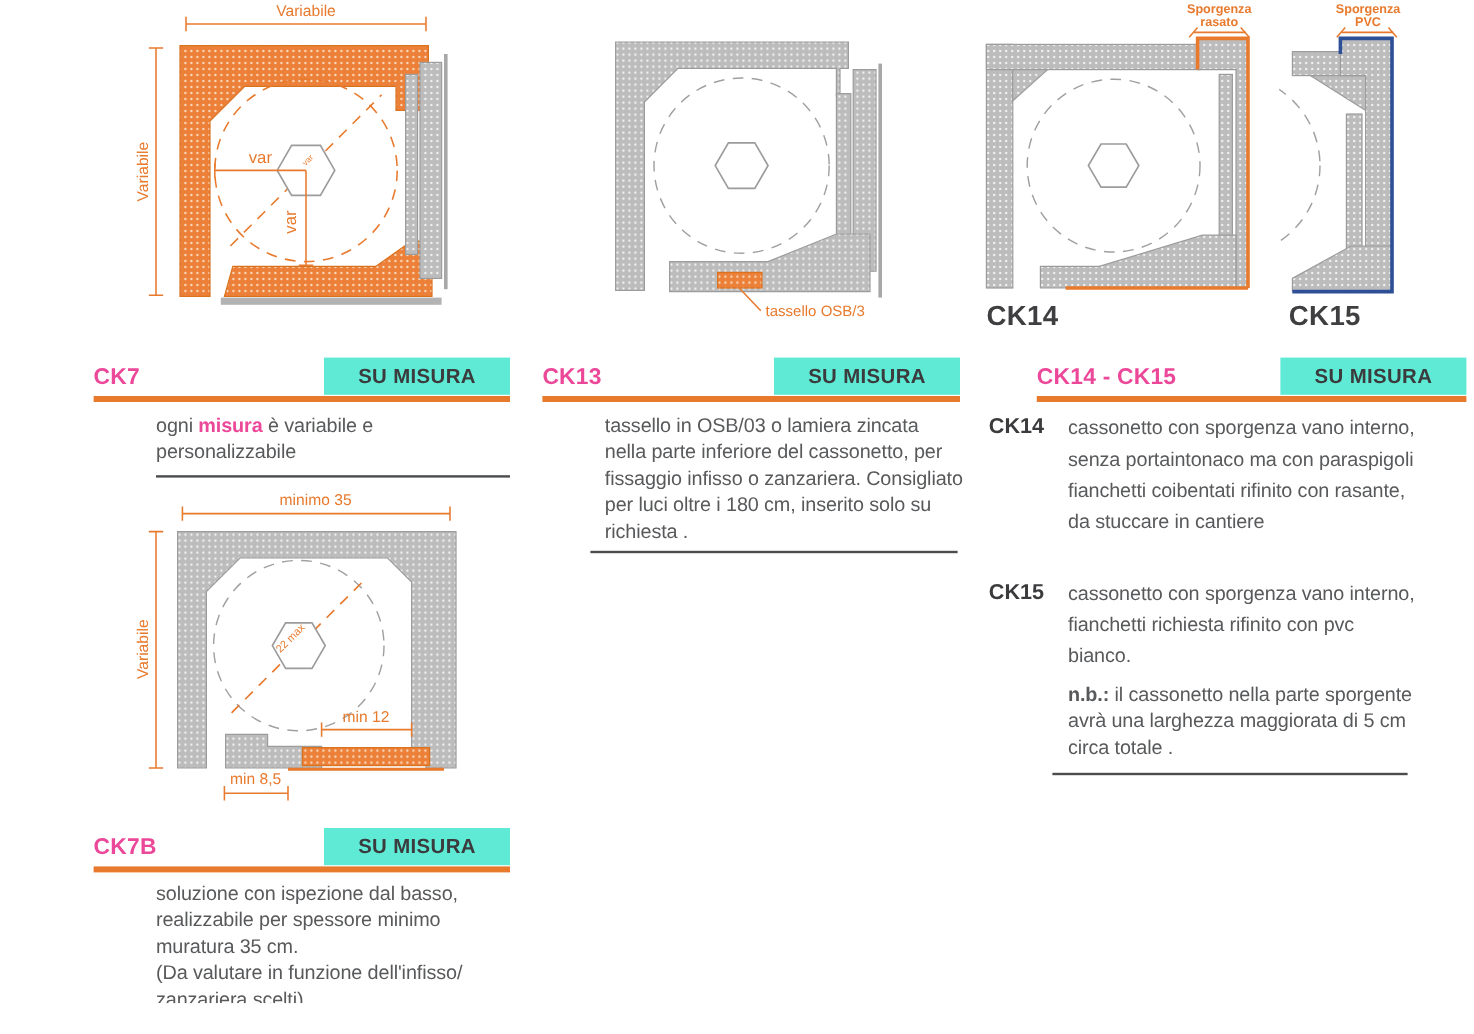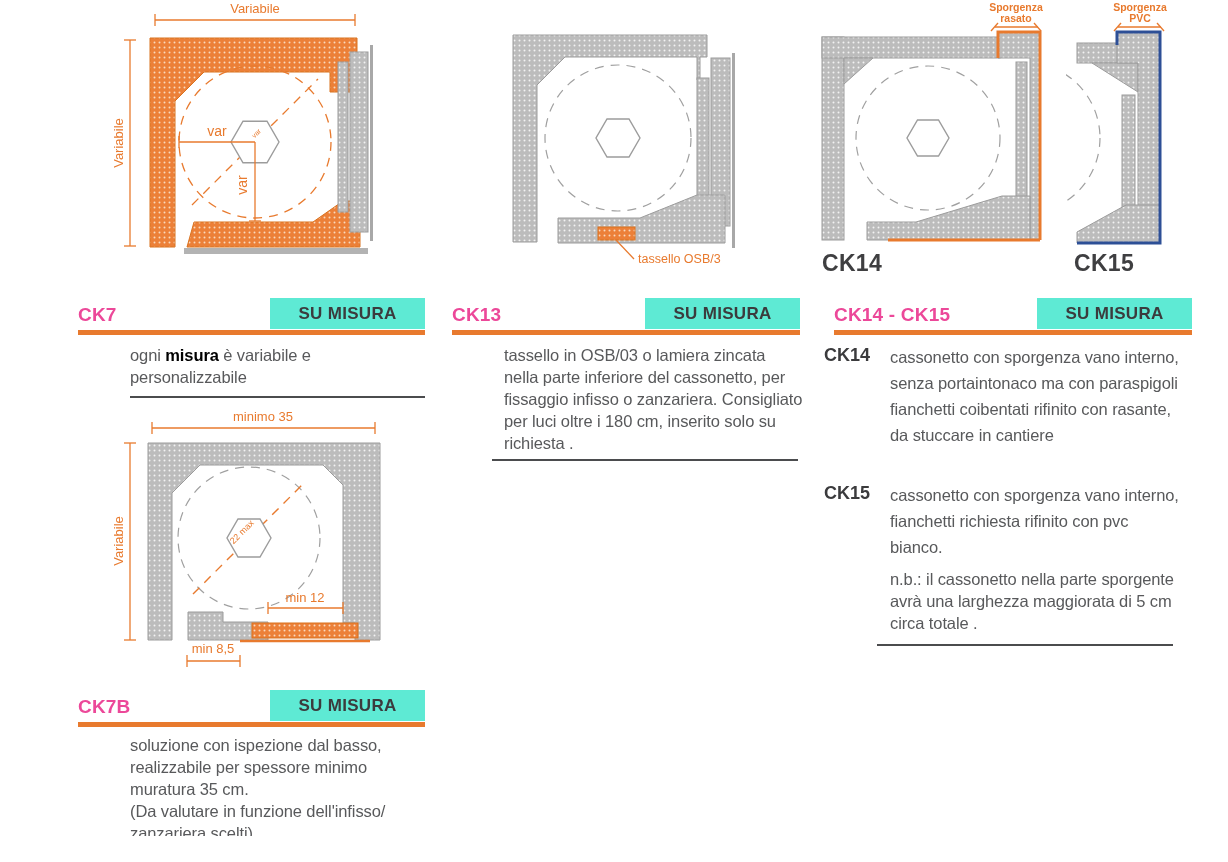--- a/index.html
+++ b/index.html
@@ -8,22 +8,22 @@
   .abs{position:absolute;}
   
   .sec-header{position:absolute;}
   .sec-row{display:flex;justify-content:space-between;align-items:flex-end;height:31px;}
   .sec-code{font-weight:bold;font-size:19px;color:#ec4899;letter-spacing:.2px;padding-bottom:3px;}
   .sec-badge{background:#5eead4;font-weight:bold;font-size:17px;color:#3b3b3d;width:155px;height:31px;
              display:flex;align-items:center;justify-content:center;letter-spacing:.3px;}
   .sec-bar{height:5px;background:#e87a2e;margin-top:1px;}
   
   .desc{position:absolute;font-size:16.5px;line-height:22px;color:#58595b;letter-spacing:-.1px;}
-  .desc .em{color:#000000;font-weight:bold;}
-  .desc .bold{font-weight:normal;}
+  .desc .em{color:#ec4899;font-weight:bold;}
+  .desc .bold{font-weight:bold;}
   .rule{position:absolute;border-top:2px solid #4b4c4e;height:0;}
   
   .model-title{position:absolute;font-size:23px;font-weight:bold;color:#3f3f41;letter-spacing:.3px;}
   
   .item-row{position:absolute;display:flex;}
   .item-code{width:66px;font-weight:bold;font-size:18px;color:#3b3b3d;flex:none;padding-top:1px;}
   .item-text{width:292px;font-size:16.5px;line-height:26px;color:#58595b;letter-spacing:-.1px;}
   
   svg text{font-family:"Liberation Sans",sans-serif;}
   .dimtext{fill:#e87a2e;font-size:13px;}
@@ -252,21 +252,21 @@
     <path d="M11,232 L60,205 L94,205 L94,243 L11,243 Z" fill="url(#p-g15)" stroke="#9c9c9c" stroke-width="1"></path>
 
     <circle cx="-42" cy="138" r="76" fill="none" stroke="#a0a0a0" stroke-width="1.2" stroke-dasharray="9 7"></circle>
 
     <polyline points="51,45 51,32 94,32 94,243 11,243" fill="none" stroke="#2d4f96" stroke-width="3"></polyline>
   </svg>
 
   <div class="model-title" style="left:822px;top:250px;">CK14</div>
   <div class="model-title" style="left:1074px;top:250px;">CK15</div>
 
-  <div class="sec-header" style="left:834px;top:298px;width:358px;">
+  <div class="sec-header" style="left:864px;top:298px;width:358px;">
     <div class="sec-row">
       <span class="sec-code">CK14 - CK15</span>
       <span class="sec-badge">SU MISURA</span>
     </div>
     <div class="sec-bar"></div>
   </div>
 
   <div class="item-row" style="left:824px;top:344px;">
     <div class="item-code">CK14</div>
     <div class="item-text">cassonetto con sporgenza vano interno, senza portaintonaco ma con paraspigoli fianchetti coibentati rifinito con rasante, da stuccare in cantiere</div>

